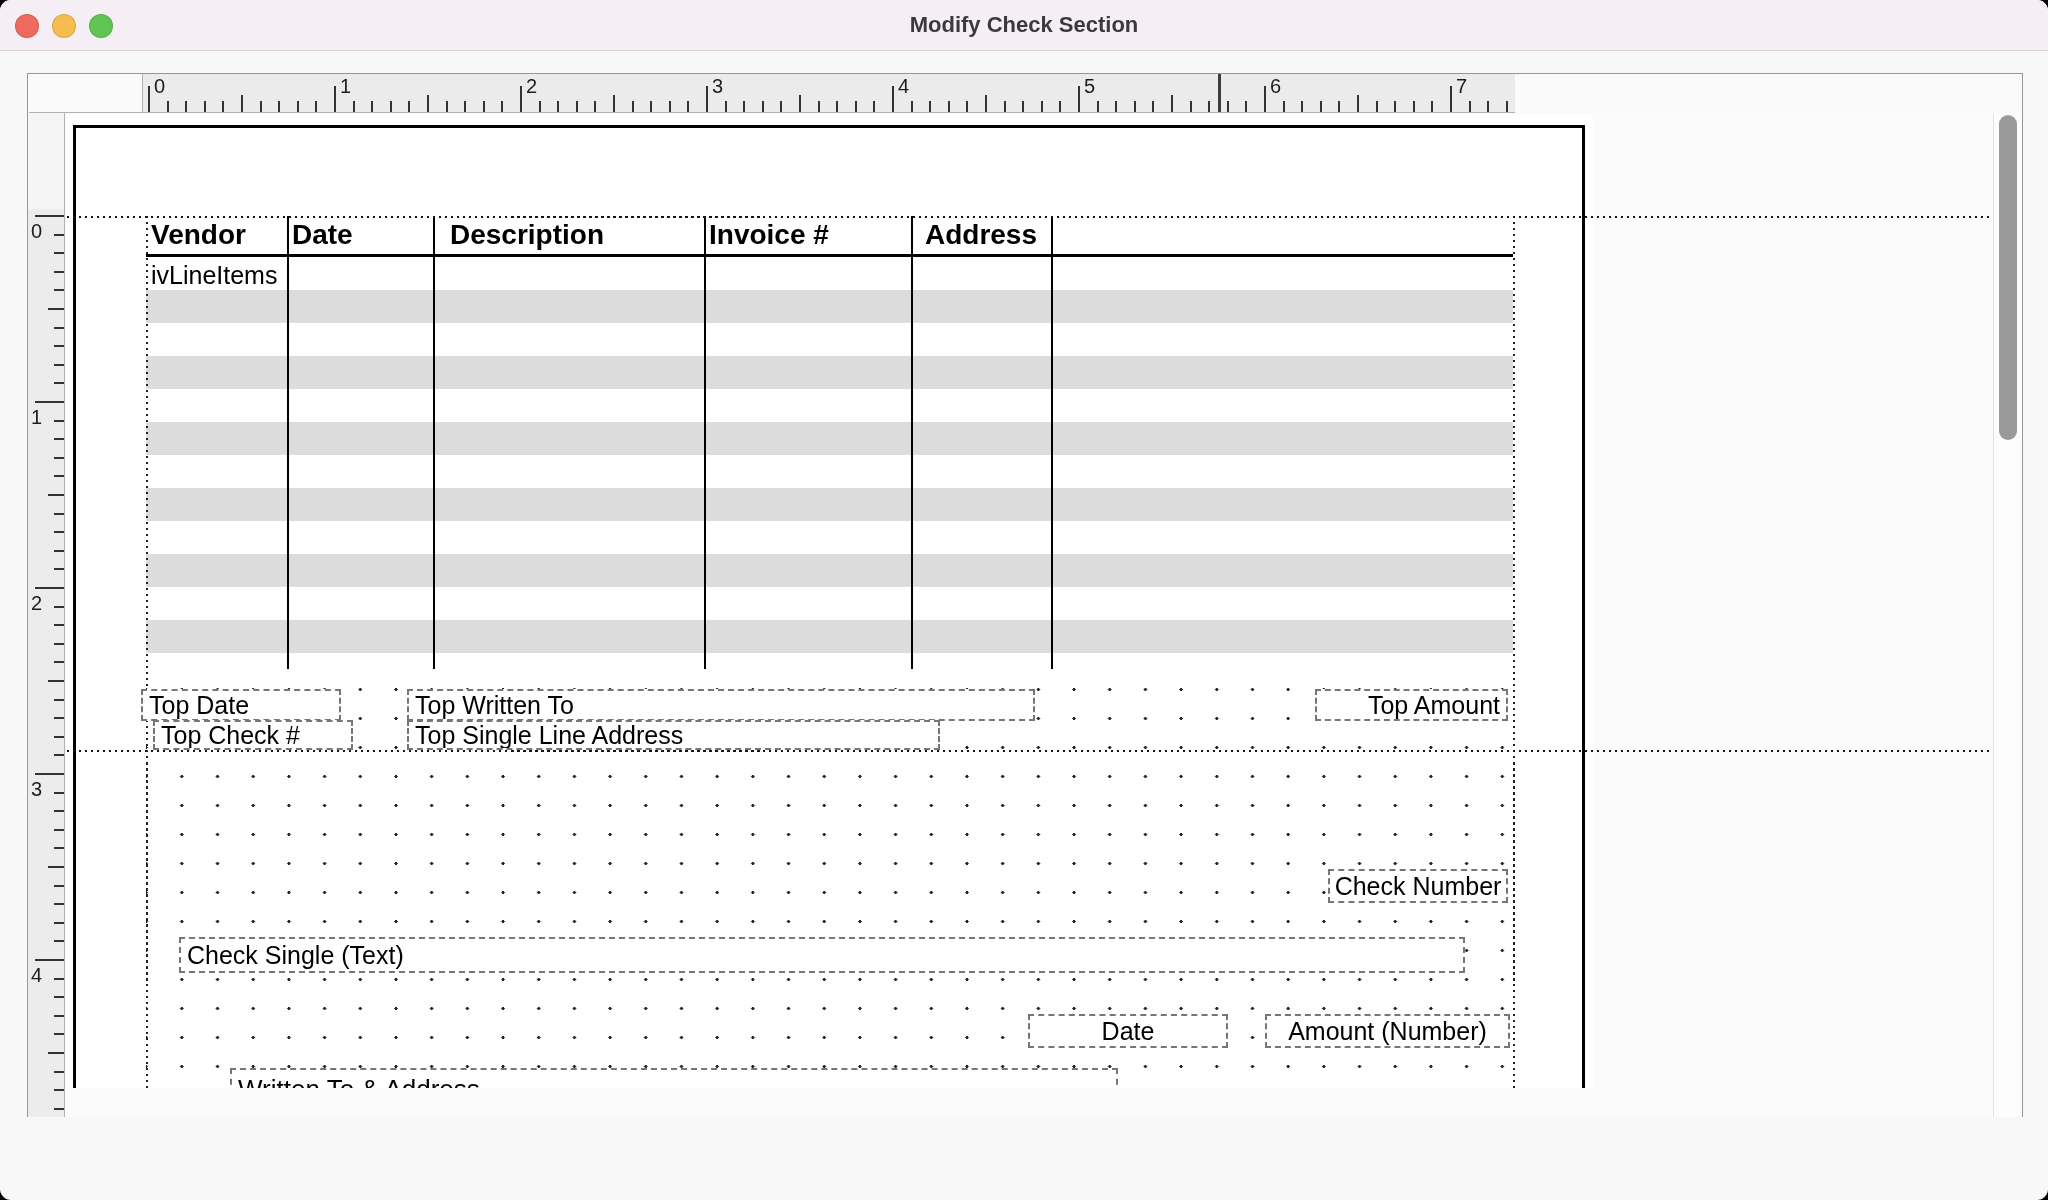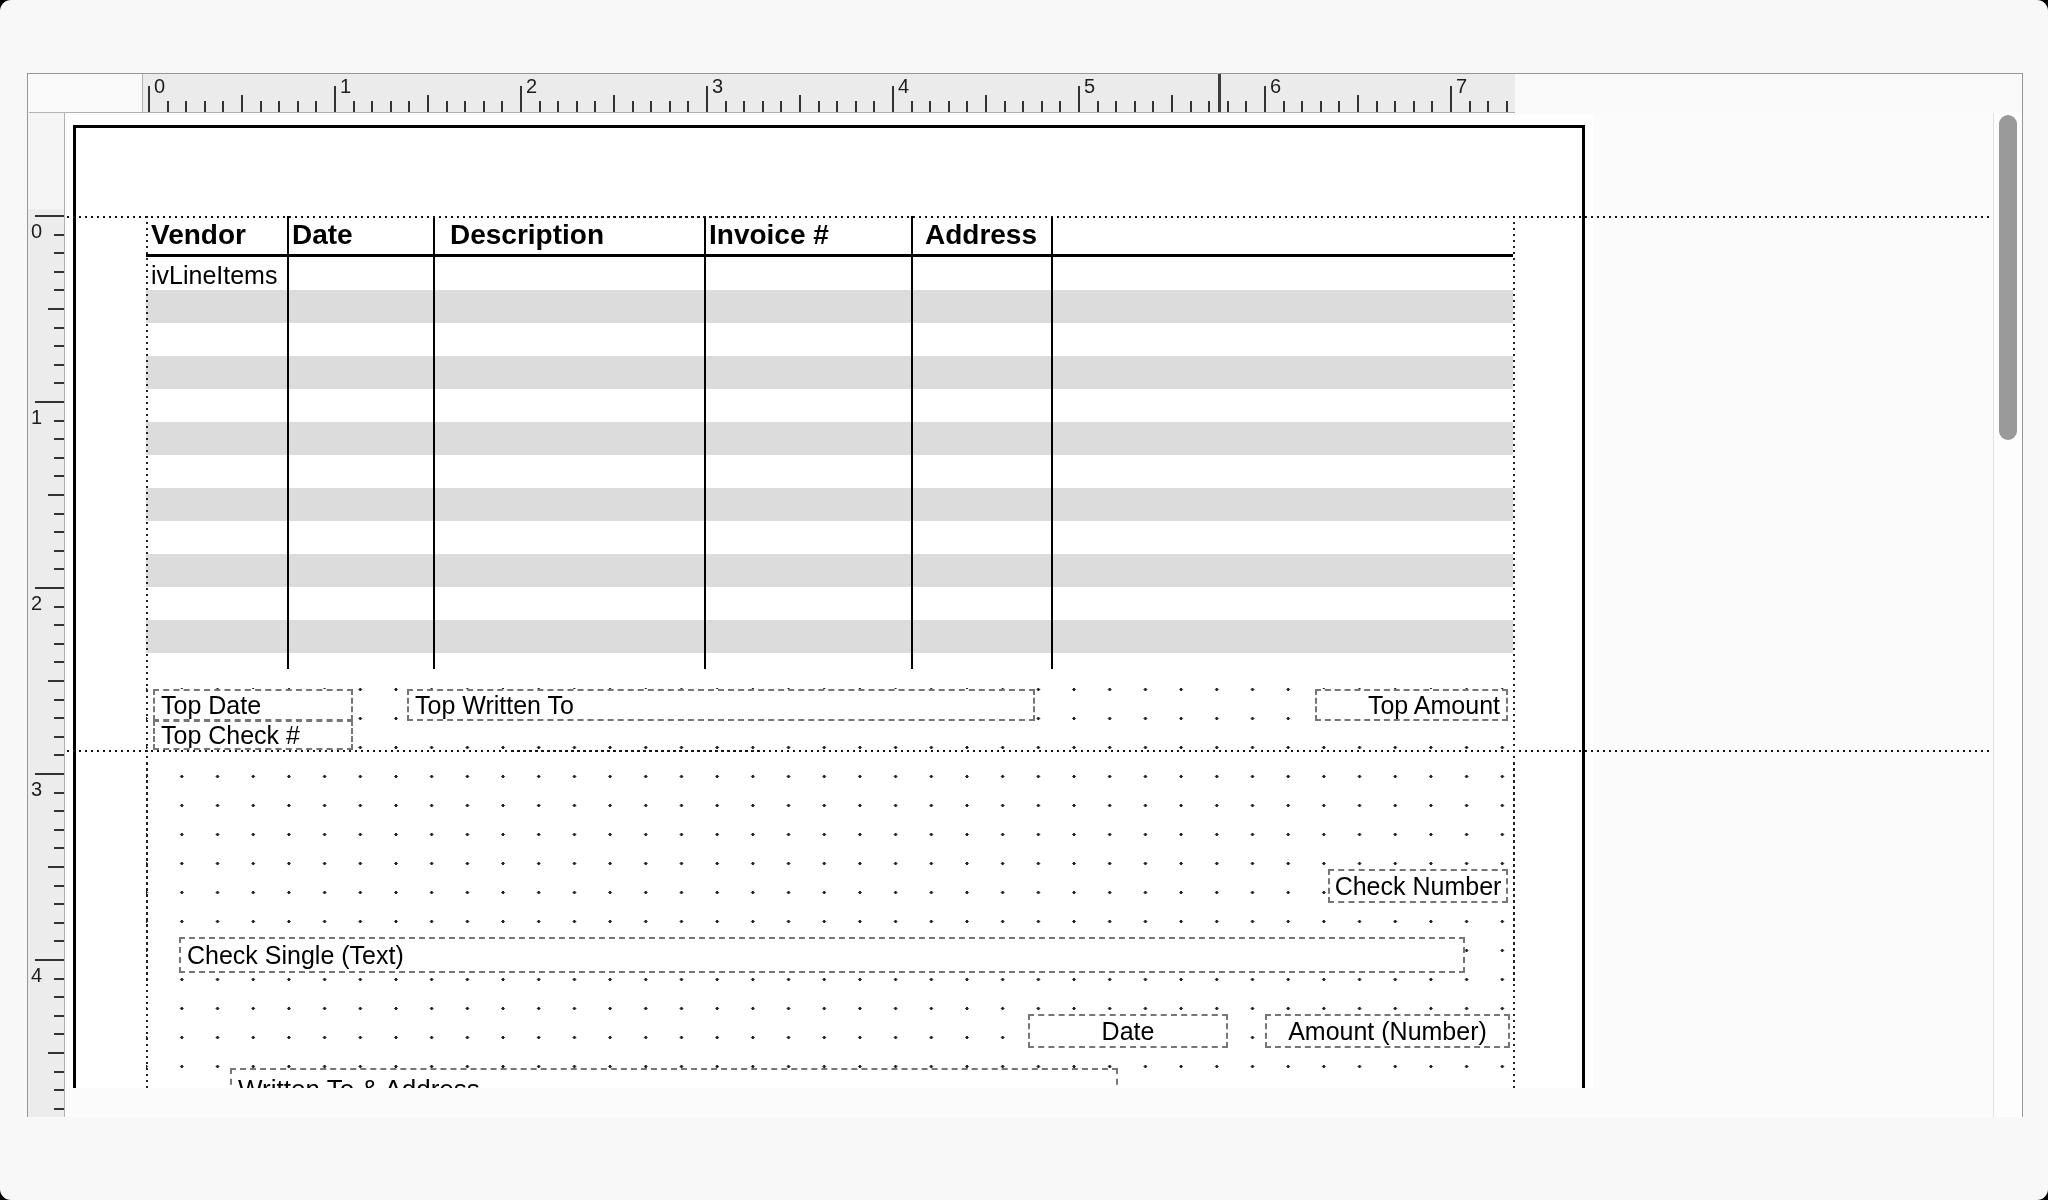--- a/index.html
+++ b/index.html
@@ -52,21 +52,21 @@
            background:repeating-linear-gradient(180deg,#222 0 2.5px,transparent 2.5px 6px);}
   .hcell{position:absolute;top:104px;height:36px;font-weight:bold;font-size:28px;color:#000;white-space:nowrap;}
   .firstcell{position:absolute;left:84px;top:146px;font-size:25px;color:#000;white-space:nowrap;}
   
   .dots{position:absolute;left:79px;top:554px;width:1367px;height:419px;
         background-image:radial-gradient(circle,#222 1.4px,transparent 1.8px);
         background-size:35.7px 29px;background-position:18px 6px;}
   
   .field{position:absolute;background:#fff;border:2px dashed #767676;box-sizing:border-box;
          display:flex;align-items:center;padding:0 6px;font-size:25px;color:#000;white-space:nowrap;overflow:hidden;}
-  .f-top-date{left:86px;top:574px;width:200px;height:32px;}
+  .f-top-date{left:74px;top:574px;width:200px;height:32px;}
   .f-top-check{left:86px;top:605px;width:200px;height:30px;}
   .f-top-written{left:340px;top:574px;width:628px;height:32px;}
   .f-top-single{left:340px;top:605px;width:533px;height:30px;}
   .f-top-amount{left:1248px;top:574px;width:193px;height:32px;justify-content:flex-end;}
   .f-check-number{left:1261px;top:754px;width:180px;height:34px;justify-content:center;}
   .f-check-amount{left:112px;top:822px;width:1286px;height:36px;}
   .f-date{left:961px;top:899px;width:200px;height:34px;justify-content:center;}
   .f-amount-number{left:1198px;top:899px;width:245px;height:34px;justify-content:center;}
   .f-written-to{left:163px;top:953px;width:888px;height:60px;align-items:flex-start;padding-top:4px;font-size:26px;}
   
@@ -74,20 +74,26 @@
             border-left:1px solid #e2e2e2;box-sizing:border-box;}
   .sb-thumb{position:absolute;left:1971px;top:41px;width:18px;height:325px;background:#9a9a9a;border-radius:9px;}
   
   .footer{position:absolute;left:0;top:1117px;width:2048px;height:83px;}
 </style>
 </head>
 <body>
 
 <div class="window">
 
+  <div class="titlebar">
+    <span class="light red"></span>
+    <span class="light yellow"></span>
+    <span class="light green"></span>
+    <div class="title">Modify Check Section</div>
+  </div>
 
   <div class="frame">
     <div class="corner-box"></div>
 
     <div class="h-ruler">
       <div class="hmarker"></div>
     <div class="htick whole" style="left: 5px;"></div>
         <div class="htick minor" style="left: 23.6px;"></div>
         <div class="htick minor" style="left: 42.2px;"></div>
         <div class="htick minor" style="left: 60.8px;"></div>
@@ -248,20 +254,21 @@
         <div class="hcell" style="left:383px;width:263px">Description</div>
         <div class="hcell" style="left:642px;width:199px">Invoice #</div>
         <div class="hcell" style="left:844px;width:140px;text-align:center">Address</div>
         <div class="firstcell">ivLineItems</div>
 
         <div class="dots"></div>
 
         <div class="field f-top-date">Top Date</div>
         <div class="field f-top-check">Top Check #</div>
         <div class="field f-top-written">Top Written To</div>
+        <div class="field f-top-single">Top Single Line Address</div>
         <div class="field f-top-amount">Top Amount</div>
 
         <div class="field f-check-number">Check Number</div>
         <div class="field f-check-amount">Check Single (Text)</div>
         <div class="field f-date">Date</div>
         <div class="field f-amount-number">Amount (Number)</div>
         <div class="field f-written-to">Written To &amp; Address</div>
       </div>
 
       <div class="guide" style="top:103px"></div>

